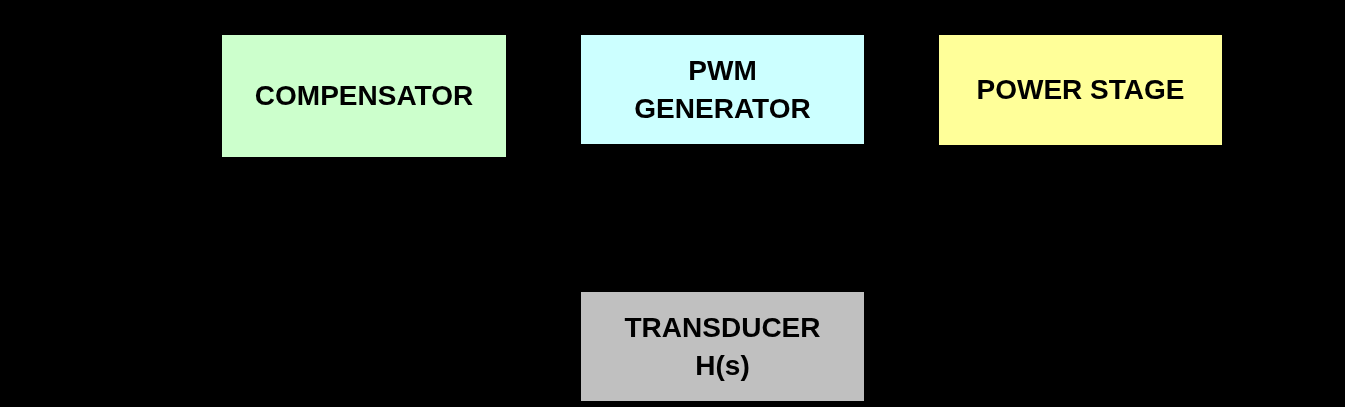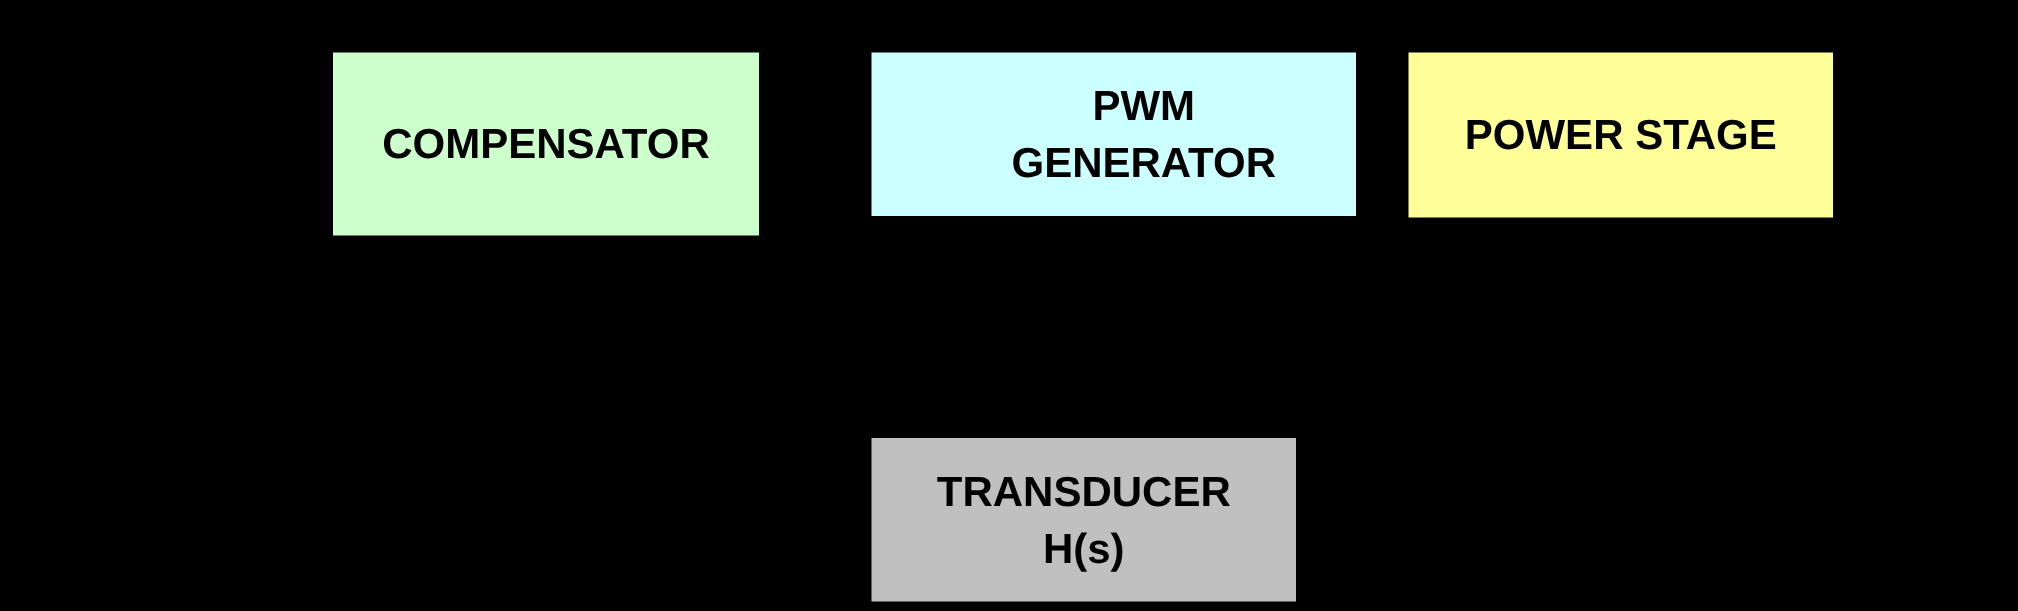--- a/index.html
+++ b/index.html
@@ -35,21 +35,21 @@
 </style>
 </head>
 <body>
 
 <div class="canvas">
 
   <div class="block block-compensator" style="background: rgb(204, 255, 204);">
     <span>COMPENSATOR</span>
   </div>
 
-  <div class="block block-pwm" style="background: rgb(204, 255, 255); padding-left: 40px;">
+  <div class="block block-pwm" style="background: rgb(204, 255, 255);">
     <span>PWM
 GENERATOR</span>
   </div>
 
   <div class="block block-transducer" style="background: rgb(192, 192, 192);">
     <span>TRANSDUCER
 H(s)</span>
   </div>
 
   <div class="block block-power" style="background: rgb(255, 255, 153);">

